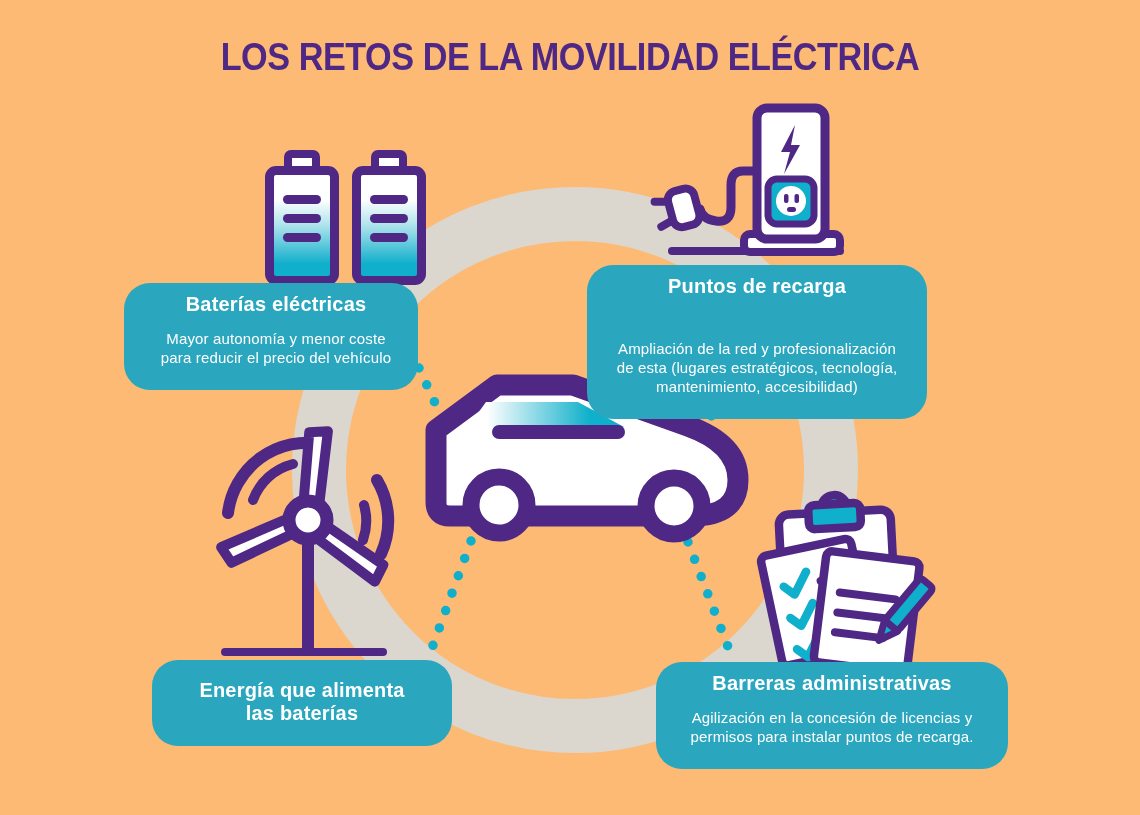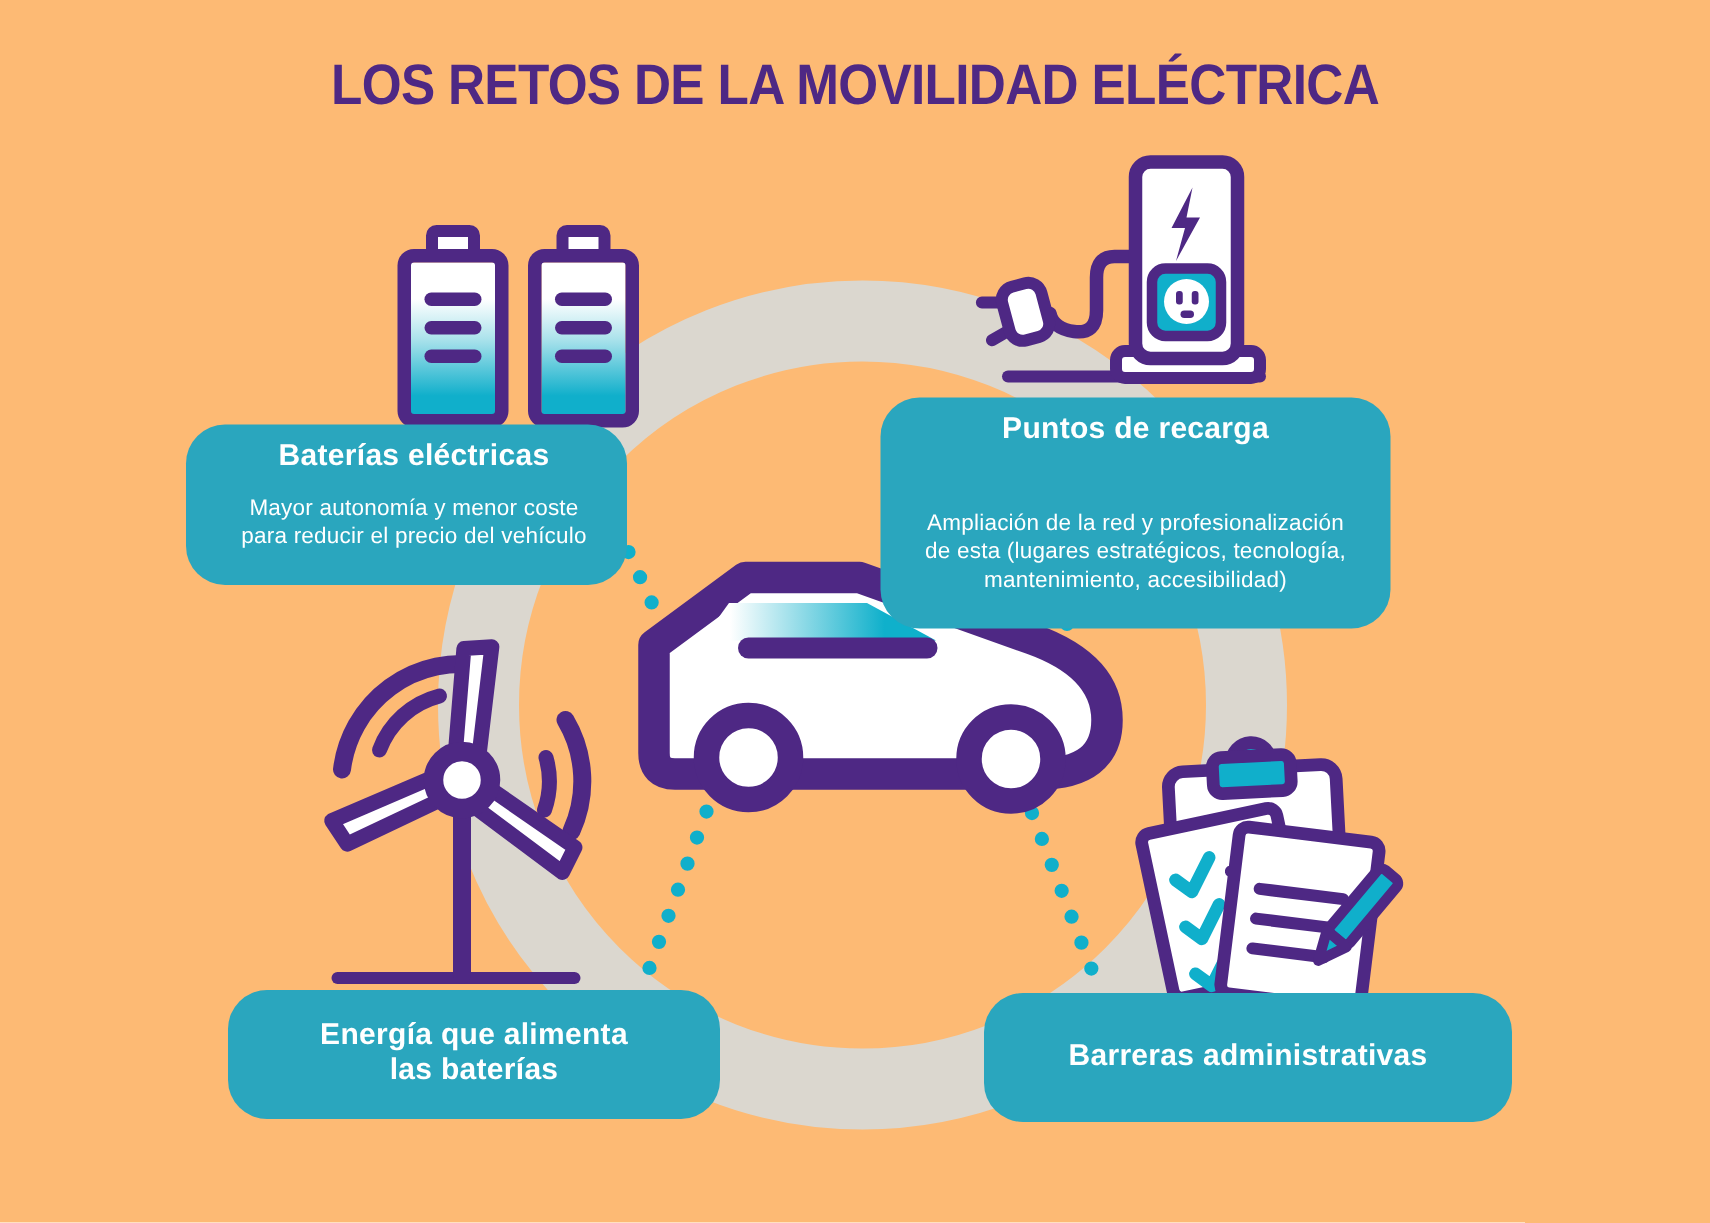--- a/index.html
+++ b/index.html
@@ -36,21 +36,21 @@
   .callout h2{
     margin:0 0 2px 0;font-size:20px;font-weight:700;line-height:1.15;
     white-space:pre-line;letter-spacing:.2px;
   }
   .callout p{
     margin:12px;font-size:15px;font-weight:400;line-height:1.26;
     white-space:pre-line;letter-spacing:.15px;
   }
   .co-baterias{left:124px;top:283px;width:294px;min-height:78px;padding-left:24px;}
   .co-puntos  {left:587px;top:265px;width:340px;min-height:100px;gap:28px;}
-  .co-energia {left:152px;top:660px;width:328px;min-height:86px;}
+  .co-energia {left:152px;top:660px;width:300px;min-height:86px;}
   .co-barreras{left:656px;top:662px;width:352px;min-height:86px;border-radius:26px;}
   
   .battery-wrap{left:265px;top:150px;display:flex;gap:13px;}
   .battery{position:relative;width:74px;height:135px;}
   .battery .terminal{
     position:absolute;top:0;left:50%;transform:translateX(-50%);
     width:36px;height:24px;border:8px solid #4E2884;
     border-radius:7px 7px 0 0;background:#fff;
   }
   .battery .cell{
@@ -195,15 +195,17 @@
 mantenimiento, accesibilidad)</p>
   </div>
 
   <div class="callout co-energia">
     <h2>Energía que alimenta
 las baterías</h2>
   </div>
 
   <div class="callout co-barreras">
     <h2>Barreras administrativas</h2>
+    <p>Agilización en la concesión de licencias y
+permisos para instalar puntos de recarga.</p>
   </div>
 
 </div>
 
 </body></html>

